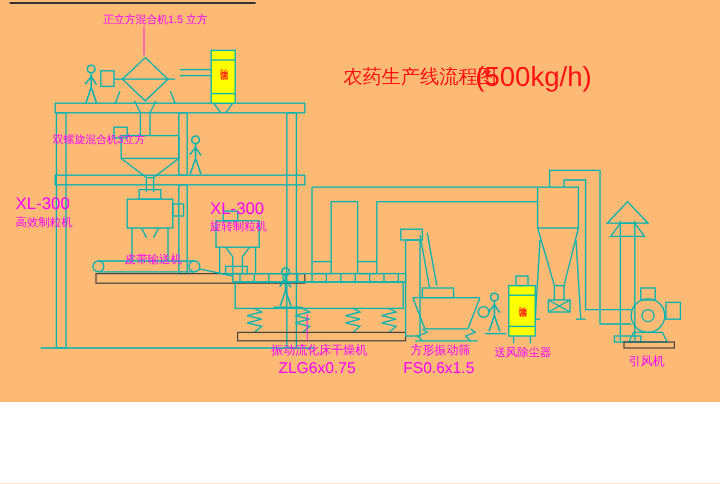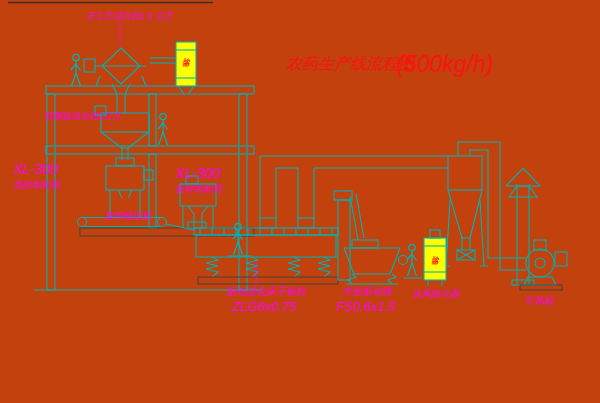--- a/index.html
+++ b/index.html
@@ -1,17 +1,17 @@
 <!DOCTYPE html>
 <html><head>
 <meta charset="utf-8">
 <style>
   html,body { margin:0; padding:0; background:#fff; }
-  .canvas { position:relative; width:600px; height:403px; background:#c2410c; overflow:hidden;
-            font-family:"Liberation Sans", sans-serif;font-style:italic; }
+  .canvas { position:relative; width:600px; height:335px; background:#fdba74; overflow:hidden;
+            font-family:"Liberation Sans", sans-serif; }
   svg { display:block; }
   svg text { font-family:"Liberation Sans", sans-serif; }
   .cy   { stroke:#00b3b3; fill:none; stroke-width:1.1; }
   .dk   { stroke:#444; fill:none; stroke-width:1; }
   .yl   { fill:#ffff00; stroke:#00b3b3; stroke-width:1.1; }
   .mgl  { stroke:#ff00ff; stroke-width:0.7; fill:none; }
   text.mag  { fill:#ff00ff; }
   text.red  { fill:#ff1111; }
   .vert { writing-mode:vertical-rl; text-orientation:upright; letter-spacing:1px; }
 </style>

